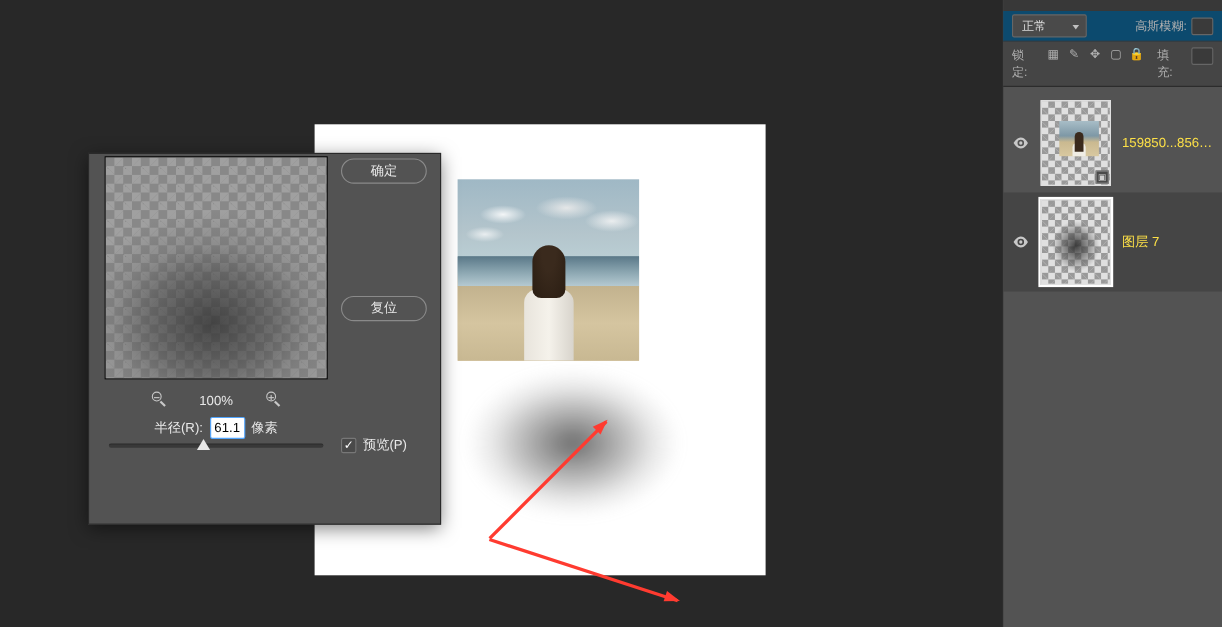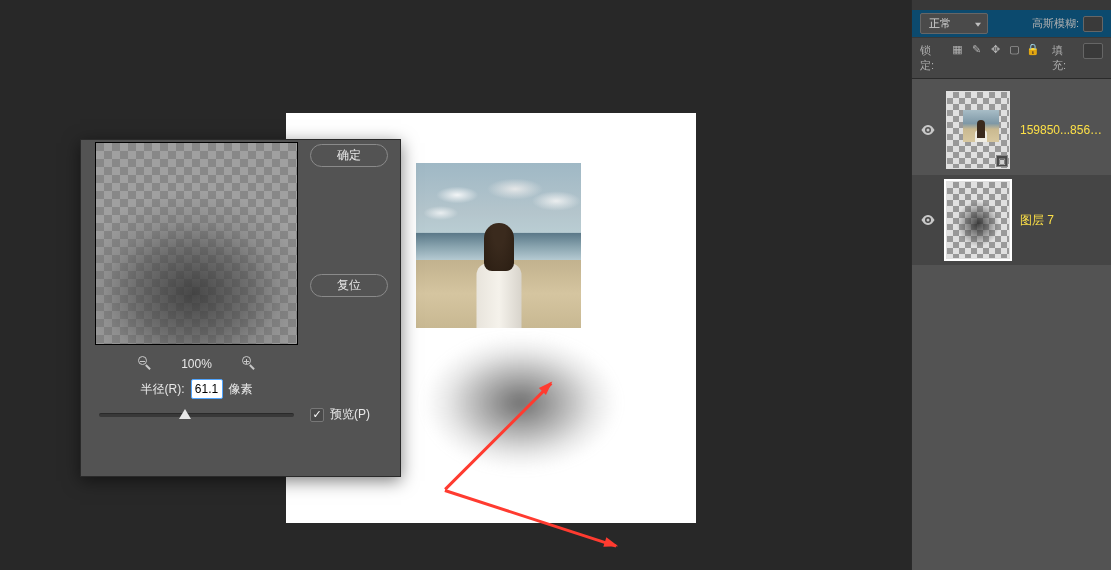--- a/index.html
+++ b/index.html
@@ -146,21 +146,21 @@
     }
     .zoom-icon .minus, .zoom-icon .plus-h, .zoom-icon .plus-v {
       position: absolute; background: #c8c8c8;
     }
     .zoom-icon .minus { left: 3.5px; top: 5.5px; width: 5px; height: 1px; }
     .zoom-icon .plus-h { left: 3.5px; top: 5.5px; width: 5px; height: 1px; }
     .zoom-icon .plus-v { left: 5.5px; top: 3.5px; width: 1px; height: 5px; }
     .zoom-pct { font-size: 12px; min-width: 44px; text-align: center; }
     .radius-row {
       display: flex; align-items: center; justify-content: center; gap: 6px;
-      padding: 2px 0 14px;
+      padding: 2px 0 4px;
     }
     .radius-input {
       width: 32px; height: 20px;
       background: #fff;
       border: 1.5px solid #50a5ff;
       border-radius: 2px;
       color: #000; font-size: 12px;
       text-align: center;
       font-family: inherit;
     }

